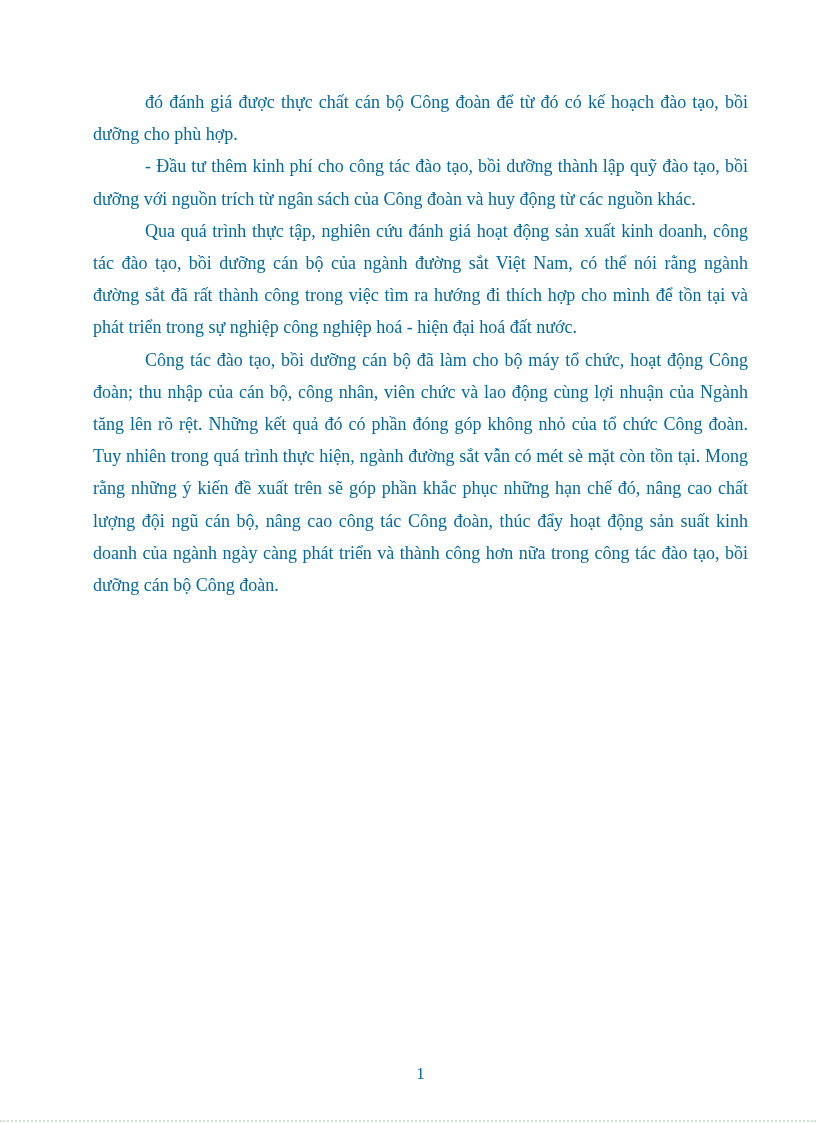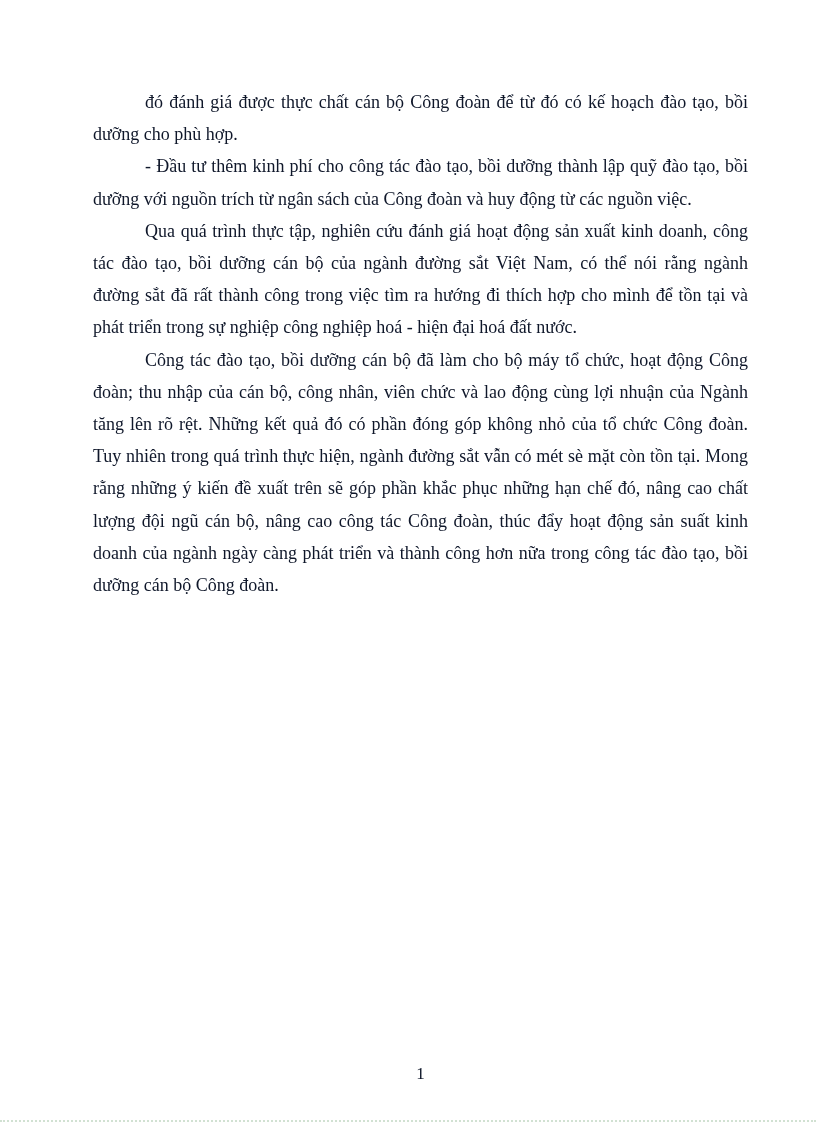--- a/index.html
+++ b/index.html
@@ -8,21 +8,21 @@
     padding: 0;
     background: #ffffff;
   }
   .page {
     position: relative;
     width: 816px;
     height: 1123px;
     background: #ffffff;
     overflow: hidden;
     font-family: "Liberation Serif", "DejaVu Serif", serif;
-    color: #0f172a;
+    color: #0369a1;
     text-decoration: underline;
   }
   .content {
     position: absolute;
     top: 86px;
     left: 93px;
     width: 655px;
     font-size: 18px;
     line-height: 32.2px;
     text-align: justify;
@@ -52,21 +52,21 @@
     opacity: 0.85;
   }
 </style>
 </head>
 <body>
 
 <div class="page">
 
   <div class="content">
     <p class="para">đó đánh giá được thực chất cán bộ Công đoàn để từ đó có kế hoạch đào tạo, bồi dưỡng cho phù hợp.</p>
-    <p class="para">- Đầu tư thêm kinh phí cho công tác đào tạo, bồi dưỡng thành lập quỹ đào tạo, bồi dưỡng với nguồn trích từ ngân sách của Công đoàn và huy động từ các nguồn việc.</p>
+    <p class="para">- Đầu tư thêm kinh phí cho công tác đào tạo, bồi dưỡng thành lập quỹ đào tạo, bồi dưỡng với nguồn trích từ ngân sách của Công đoàn và huy động từ các nguồn khác.</p>
     <p class="para">Qua quá trình thực tập, nghiên cứu đánh giá hoạt động sản xuất kinh doanh, công tác đào tạo, bồi dưỡng cán bộ của ngành đường sắt Việt Nam, có thể nói rằng ngành đường sắt đã rất thành công trong việc tìm ra hướng đi thích hợp cho mình để tồn tại và phát triển trong sự nghiệp công nghiệp hoá - hiện đại hoá đất nước.</p>
     <p class="para">Công tác đào tạo, bồi dưỡng cán bộ đã làm cho bộ máy tổ chức, hoạt động Công đoàn; thu nhập của cán bộ, công nhân, viên chức và lao động cùng lợi nhuận của Ngành tăng lên rõ rệt. Những kết quả đó có phần đóng góp không nhỏ của tổ chức Công đoàn. Tuy nhiên trong quá trình thực hiện, ngành đường sắt vẫn có mét sè mặt còn tồn tại. Mong rằng những ý kiến đề xuất trên sẽ góp phần khắc phục những hạn chế đó, nâng cao chất lượng đội ngũ cán bộ, nâng cao công tác Công đoàn, thúc đẩy hoạt động sản suất kinh doanh của ngành ngày càng phát triển và thành công hơn nữa trong công tác đào tạo, bồi dưỡng cán bộ Công đoàn.</p>
   </div>
 
   <div class="footer">
     <span class="page-number">1</span>
   </div>
 
   <div class="page-edge"></div>
 

